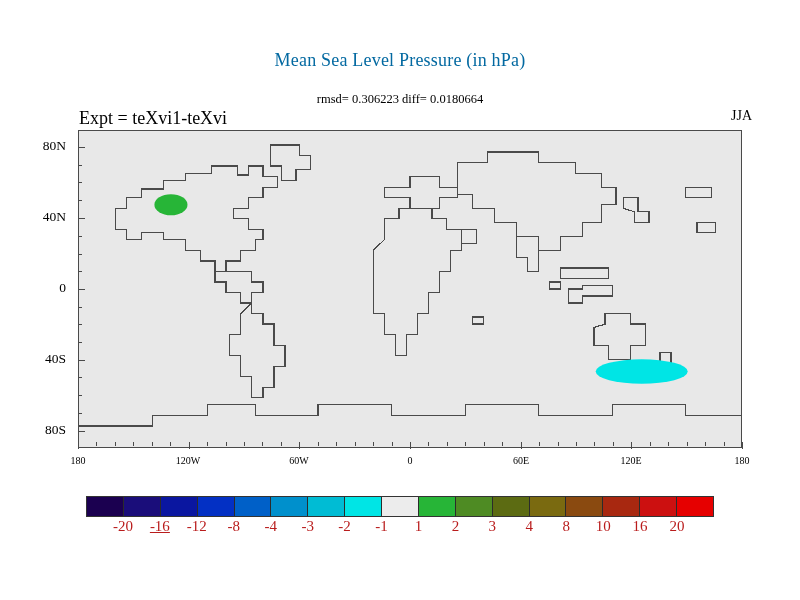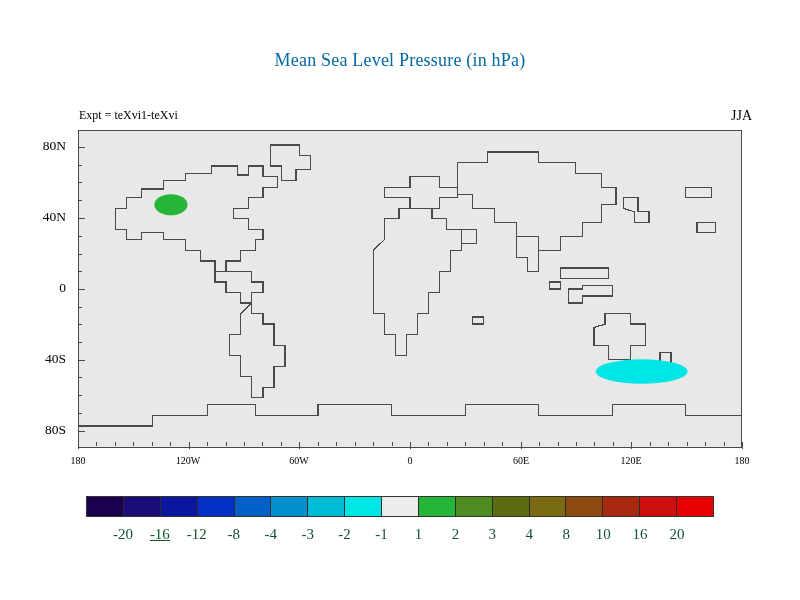--- a/index.html
+++ b/index.html
@@ -17,21 +17,21 @@
   }
   .stats{
     position:absolute;left:0;top:92px;width:800px;text-align:center;
     font-size:12.5px;color:#000;
   }
   .datasets{
     position:absolute;left:0;top:105px;width:800px;text-align:center;
     font-size:15px;color:#000;
   }
   .expt{
-    position:absolute;left:79px;top:108px;font-size:12px;color:#000;
+    position:absolute;left:79px;top:108px;font-size:18px;color:#000;
     white-space:nowrap;
   }
   .season{
     position:absolute;right:48px;top:108px;font-size:14px;color:#000;
   }
 
   
   #plot{
     position:absolute;left:78px;top:130px;width:664px;height:318px;
     background:#e8e8e8;border:1px solid #4a4a4a;box-sizing:border-box;
@@ -53,28 +53,29 @@
   .xlabels span{position:absolute;font-size:10px;color:#000;transform:translateX(-50%);}
 
   
   #colorbar{
     position:absolute;left:86px;top:496px;width:628px;height:21px;
     border:1px solid #333;box-sizing:border-box;display:flex;
   }
   #colorbar .seg{flex:1 1 0;height:100%;border-right:1px solid #2b2b2b;box-sizing:border-box;}
   #colorbar .seg:last-child{border-right:none;}
   #cbarlabels{position:absolute;left:86px;top:518px;width:628px;height:22px;}
-  #cbarlabels span{position:absolute;font-size:15px;color:#14532d;transform:translateX(-50%);margin-top:8px;}
+  #cbarlabels span{position:absolute;font-size:15px;color:#b91c1c;transform:translateX(-50%);}
 </style>
 </head>
 <body>
 
 <div id="root">
 
   <div class="title">Mean Sea Level Pressure (in hPa)</div>
+  <div class="stats">rmsd= 0.306223 diff= 0.0180664</div>
   <div class="expt">Expt = teXvi1-teXvi</div>
   <div class="season">JJA</div>
 
   <div id="plot">
     <svg class="map-svg" viewBox="0 0 360 180" preserveAspectRatio="none">
       <g fill="none" stroke="#4a4a4a" stroke-width="0.7" shape-rendering="crispEdges">
 
         <path d="M20,56 L20,44 L26,44 L26,38 L34,38 L34,33 L46,33 L46,28 L58,28 L58,24 L72,24
                  L72,20 L86,20 L86,25 L92,25 L92,20 L100,20 L100,26 L108,26 L108,32 L100,32
                  L100,38 L92,38 L92,44 L84,44 L84,50 L92,50 L92,56 L100,56 L100,62 L96,62

